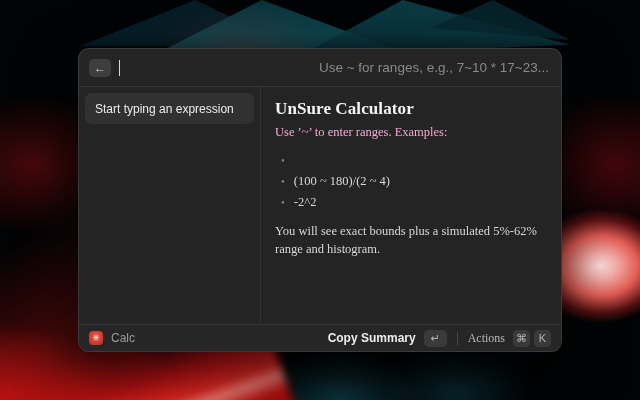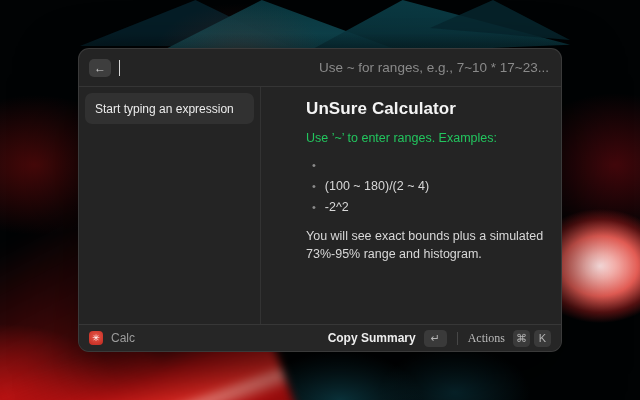--- a/index.html
+++ b/index.html
@@ -65,31 +65,31 @@
   .back-btn { width:22px; height:18px; border-radius:5px; background:#3e3e3e;
     color:#cfcfcf; font-size:12px; line-height:18px; text-align:center;
     border:none; cursor:pointer; flex:0 0 auto; padding:0;
     font-family:"Liberation Sans", sans-serif; }
   .caret { width:1px; height:16px; background:#d6d6d6; flex:0 0 auto; margin-right:-5px; }
   .search-input { flex:1; background:transparent; border:none; outline:none;
     color:#e8e8e8; font-size:13.5px; font-family:"Liberation Sans", sans-serif;text-align:right; }
   .search-input::placeholder { color:#8a8a8a; opacity:1; }
 
   
-  .win-body { flex:1; display:flex; min-height:0;gap:31px; }
+  .win-body { flex:1; display:flex; min-height:0; }
   .list-panel { width:182px; flex:0 0 182px; padding:6px;
     border-right:1px solid rgba(255,255,255,.07); }
   .list-item { height:31px; border-radius:7px; background:#313131;
     display:flex; align-items:center; padding:0 10px;
     color:#ececec; font-size:12px; cursor:pointer; }
 
-  .detail-panel { flex:1; padding:10px 16px 0 14px; color:#d6d6d6; }
+  .detail-panel { flex:1; padding:10px 16px 0 14px; color:#d6d6d6;font-family:Liberation Serif, serif; }
   .detail-title { color:#f4f4f4; font-size:17px; font-weight:700; letter-spacing:.1px;
     margin-top:2px; }
-  .detail-intro { font-size:12.5px; margin-top:12px; color:#22c55e; }
+  .detail-intro { font-size:12.5px; margin-top:6px; color:#f9a8d4; }
   .example-list { list-style:none; margin-top:10px; }
   .example-item { display:flex; align-items:baseline; gap:9px;
     font-size:12.5px; color:#d8d8d8; line-height:21px; padding-left:6px; }
   .bullet { color:#8b8b8b; font-size:11px; }
   .detail-outro { font-size:12.5px; line-height:18px; margin-top:9px;
     color:#d8d8d8; max-width:282px; }
 
   
   .footer { flex:0 0 27px; display:flex; align-items:center;
     padding:0 10px; gap:8px;
@@ -149,21 +149,21 @@
         </li>
         <li class="example-item">
           <span class="bullet">•</span>
           <span>(100 ~ 180)/(2 ~ 4)</span>
         </li>
         <li class="example-item">
           <span class="bullet">•</span>
           <span>-2^2</span>
         </li>
       </ul>
-      <div class="detail-outro">You will see exact bounds plus a simulated 73%-95% range and histogram.</div>
+      <div class="detail-outro">You will see exact bounds plus a simulated 5%-62% range and histogram.</div>
     </div>
   </div>
 
   <div class="footer">
     <div class="app-icon">✳</div>
     <span class="app-name">Calc</span>
     <div class="footer-spacer"></div>
 
     <button class="primary-action">Copy Summary</button>
     <span class="key-badge wide">↵</span>

